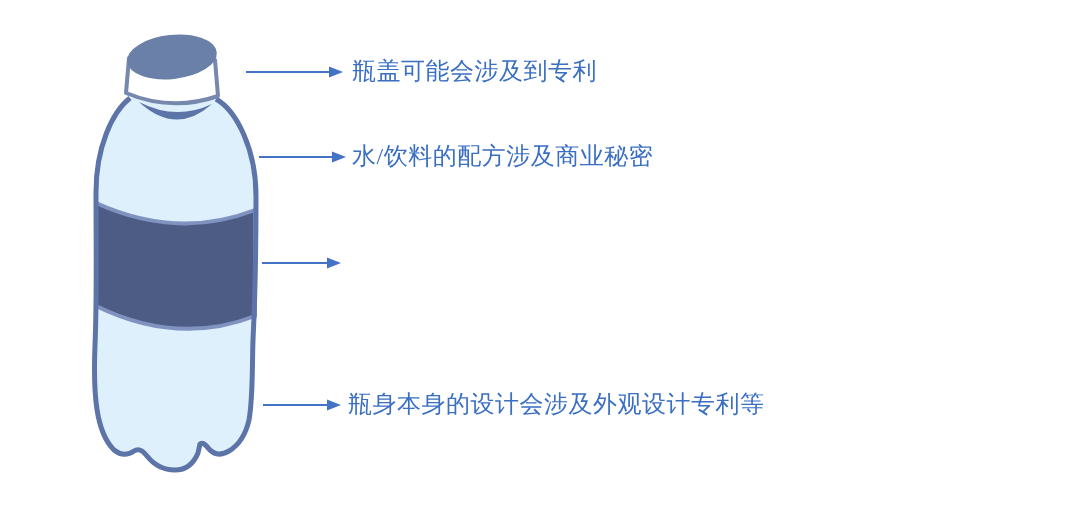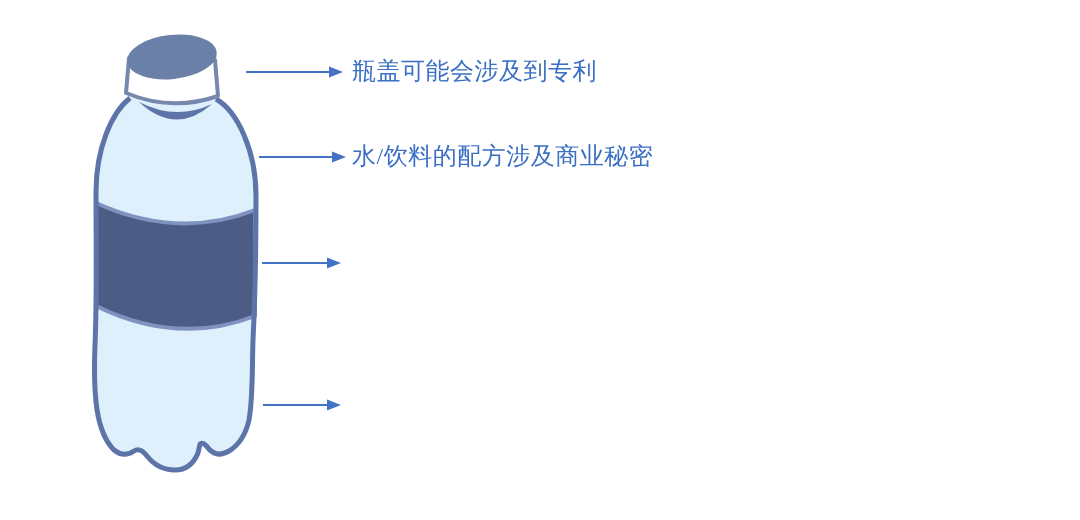--- a/index.html
+++ b/index.html
@@ -104,14 +104,15 @@
       <line class="arrow-line" x1="263" y1="405" x2="328" y2="405"></line>
       <path class="arrow-head" d="M341,405 l-14,-5.5 v11 Z"></path>
     </g>
   </svg>
 
   <div class="annotation-label" style="left:352px; top:58px;">瓶盖可能会涉及到专利</div>
 
   <div class="annotation-label" style="left:352px; top:143px;">水/饮料的配方涉及商业秘密</div>
 
 
+  <div class="annotation-label" style="left:348px; top:391px;">瓶身本身的设计会涉及外观设计专利等</div>
 
 </div>
 
 </body></html>

